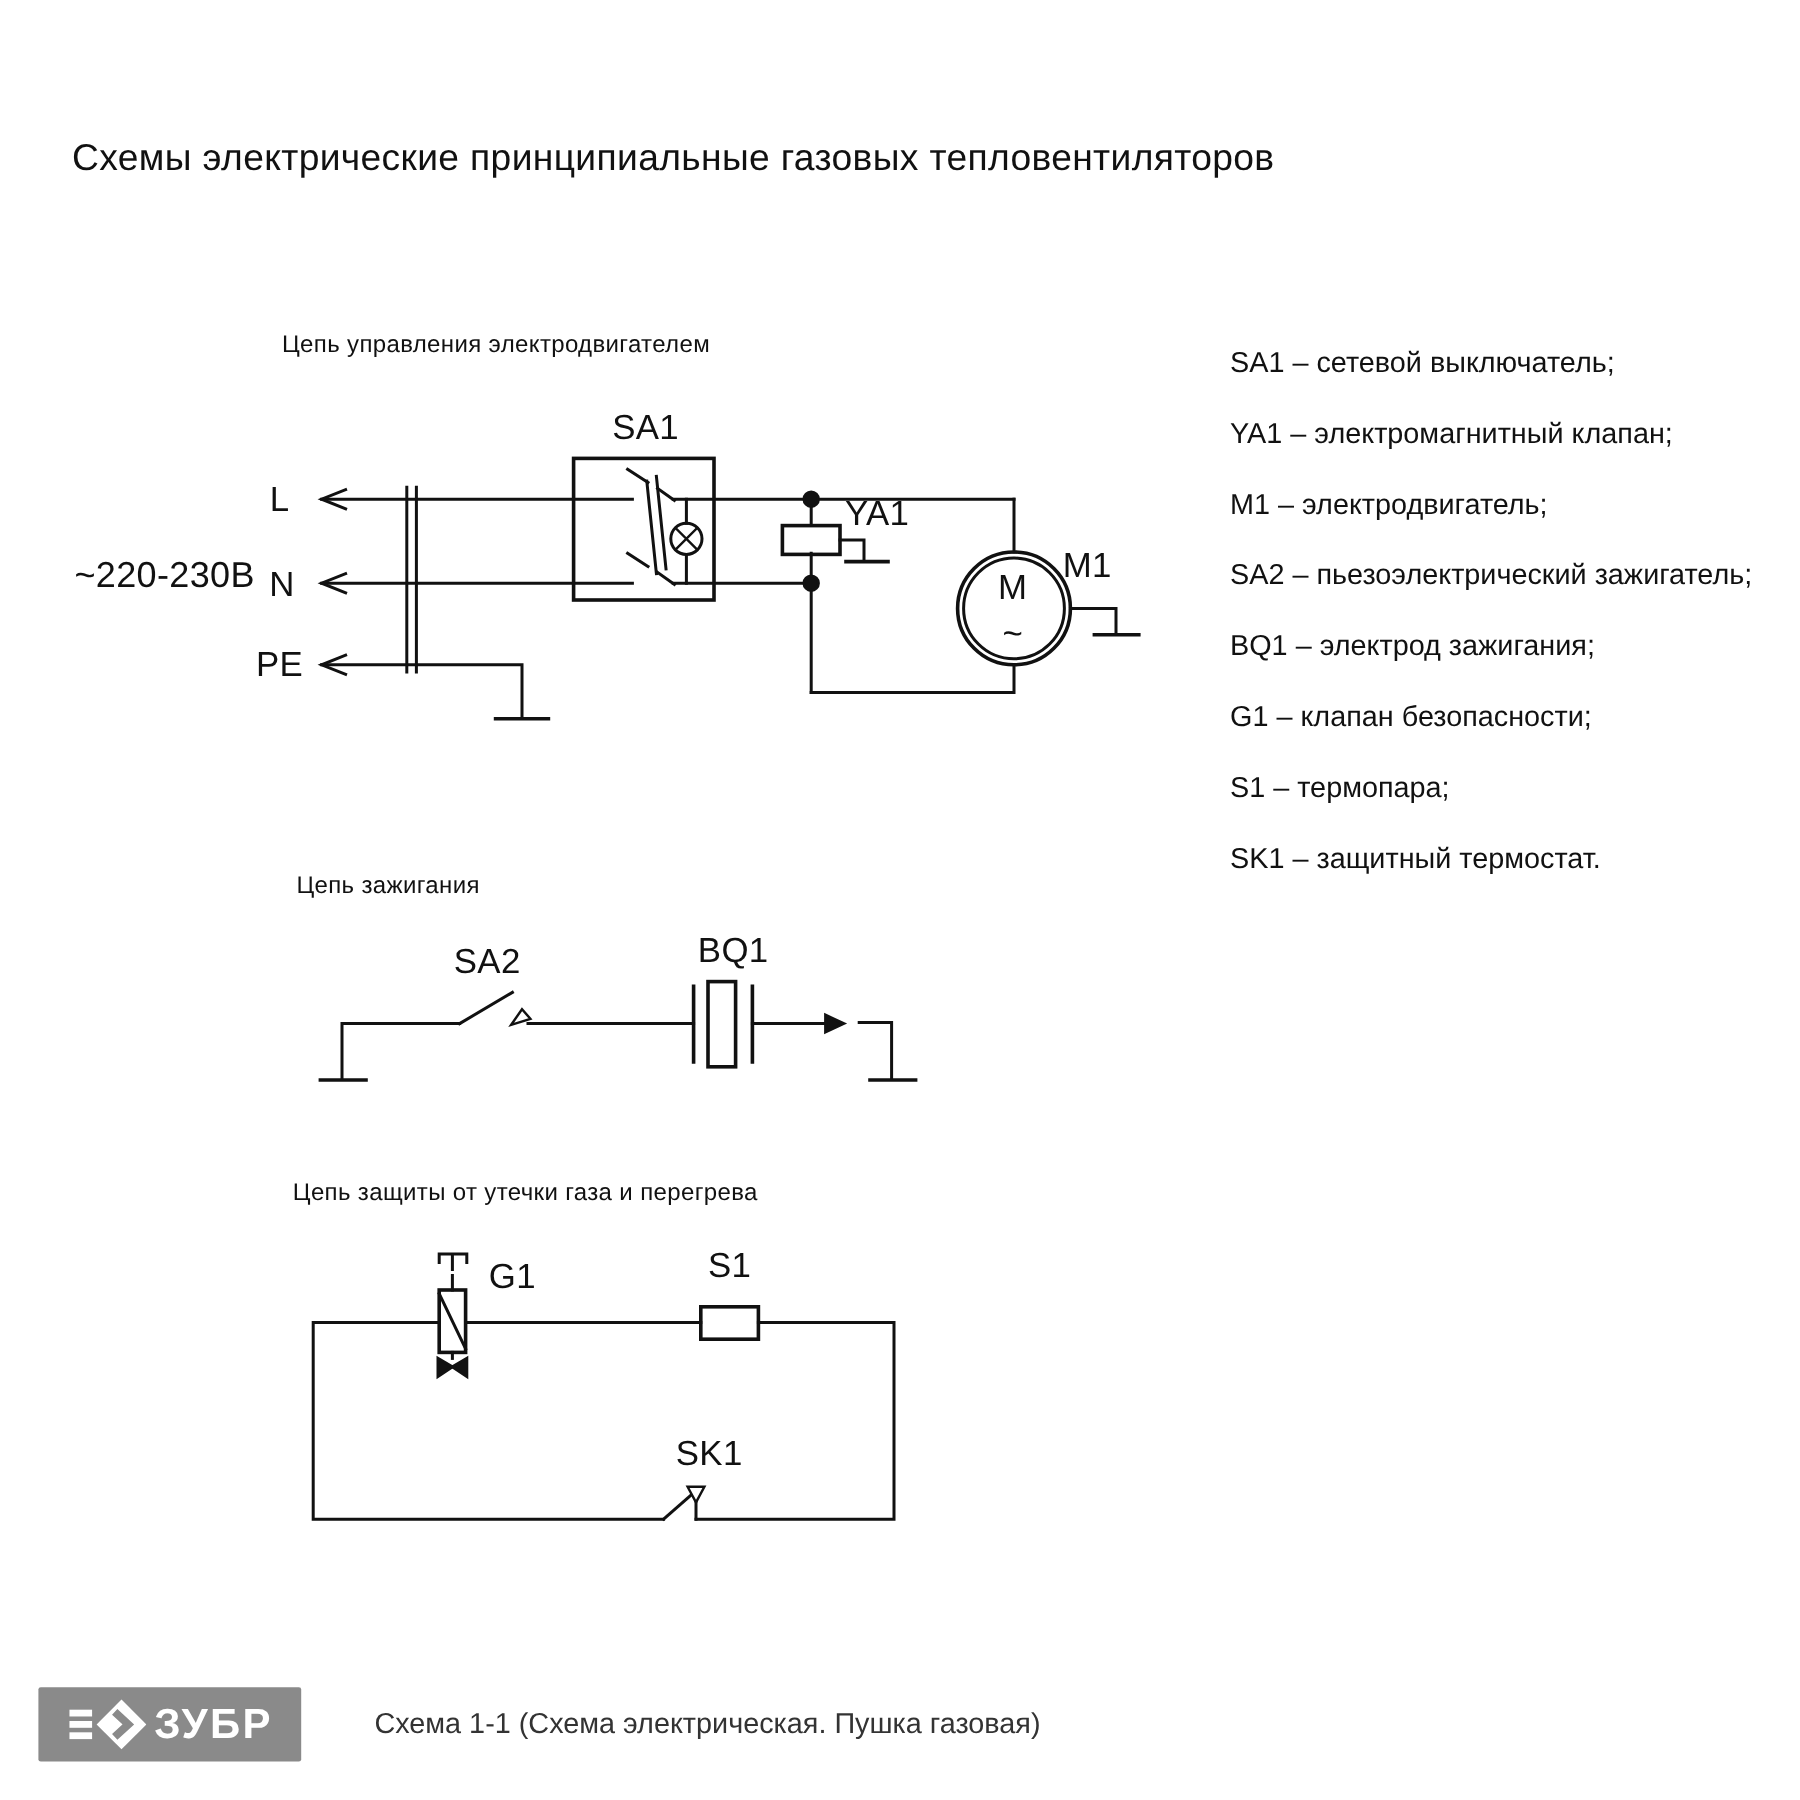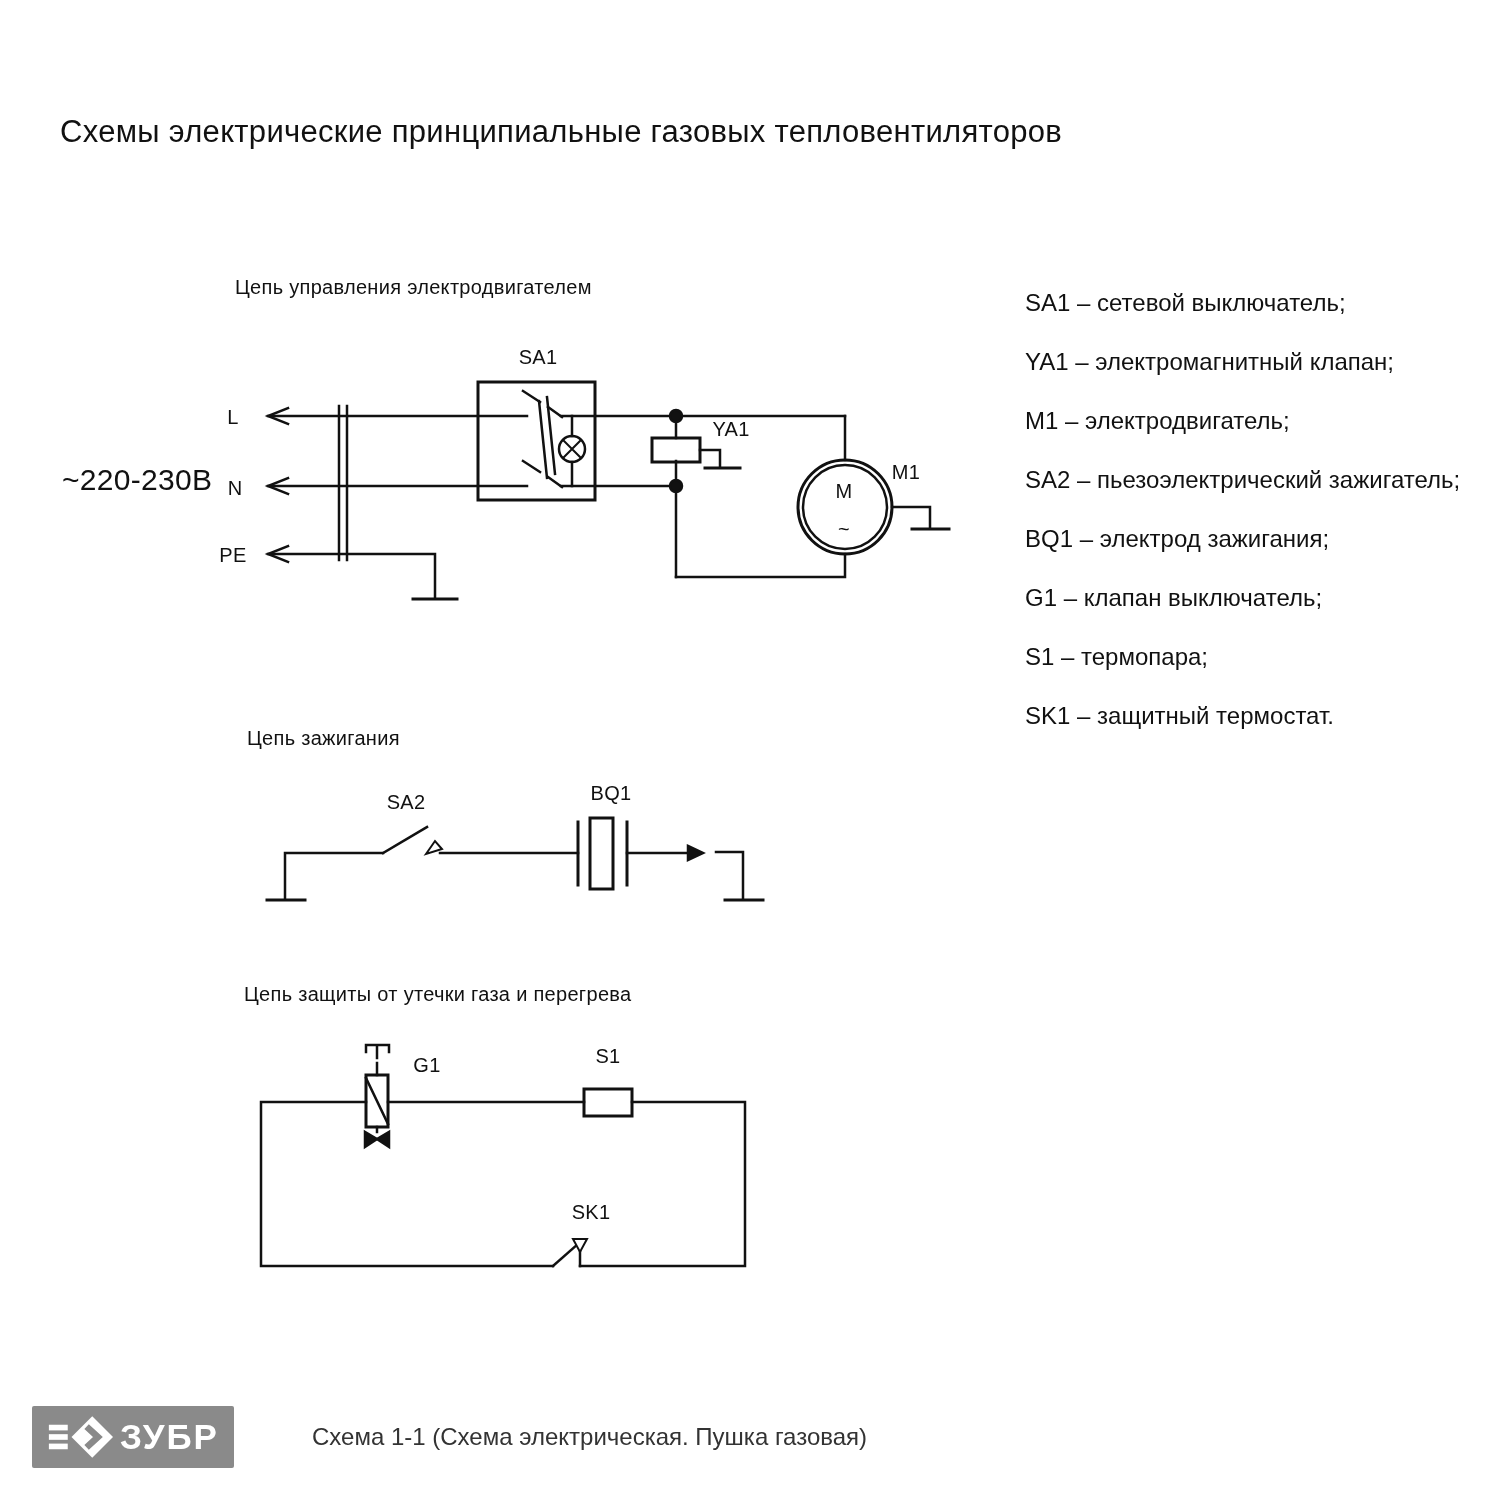--- a/index.html
+++ b/index.html
@@ -3,25 +3,25 @@
 <meta charset="utf-8">
 <style>
   html,body{margin:0;padding:0;background:#fff;}
   .canvas{position:relative;width:1500px;height:1500px;background:#ffffff;overflow:hidden;
           font-family:"Liberation Sans",sans-serif;color:#111;padding-left:48px;}
   svg.wires{position:absolute;left:0;top:0;}
   .lbl{position:absolute;white-space:nowrap;color:#111;letter-spacing:0.3px;}
   .center{transform:translate(-50%,-50%);}
   .title-main{font-size:31px;}
   .title-section{font-size:20px;}
-  .ref{font-size:20px;}
+  .ref{font-size:29px;}
   .ref-small{font-size:30px;}
   .legend{position:absolute;left:1025px;top:290px;font-size:24px;}
   .legend .item{line-height:25px;margin-bottom:34px;white-space:nowrap;}
-  .footer-logo{position:absolute;left:32px;top:1406px;width:202px;height:62px;background:#8a8a8a;
+  .footer-logo{position:absolute;left:32px;top:1406px;width:219px;height:62px;background:#8a8a8a;
                border-radius:2px;display:flex;align-items:center;justify-content:center;gap:7px;}
   .footer-logo .brand{color:#fff;font-weight:bold;font-size:35px;letter-spacing:2px;
                       font-family:"Liberation Sans",sans-serif;}
   .footer-text{position:absolute;left:300px;top:1406px;height:62px;display:flex;align-items:center;
                white-space:nowrap;}
   .footer-text .model{font-weight:bold;font-size:35px;color:#000;}
   .footer-text .caption{font-size:24px;color:#333;margin-left:12px;}
 </style>
 </head>
 <body>
@@ -134,21 +134,21 @@
   <div class="lbl ref center" style="left:427px;top:1065px">G1</div>
   <div class="lbl ref center" style="left:608px;top:1056px">S1</div>
   <div class="lbl ref center" style="left:591px;top:1212px">SK1</div>
 
   <div class="legend">
     <div class="item">SA1 – сетевой выключатель;</div>
     <div class="item">YA1 – электромагнитный клапан;</div>
     <div class="item">M1 – электродвигатель;</div>
     <div class="item">SA2 – пьезоэлектрический зажигатель;</div>
     <div class="item">BQ1 – электрод зажигания;</div>
-    <div class="item">G1 – клапан выключатель;</div>
+    <div class="item">G1 – клапан безопасности;</div>
     <div class="item">S1 – термопара;</div>
     <div class="item">SK1 – защитный термостат.</div>
   </div>
 
   <div class="footer-logo">
     <svg width="66" height="46" viewBox="0 0 70 46">
       <rect x="2" y="10" width="20" height="6" fill="#fff"></rect>
       <rect x="2" y="20" width="20" height="6" fill="#fff"></rect>
       <rect x="2" y="30" width="20" height="6" fill="#fff"></rect>
       <polygon points="48,1 70,23 48,45 26,23" fill="#fff"></polygon>

